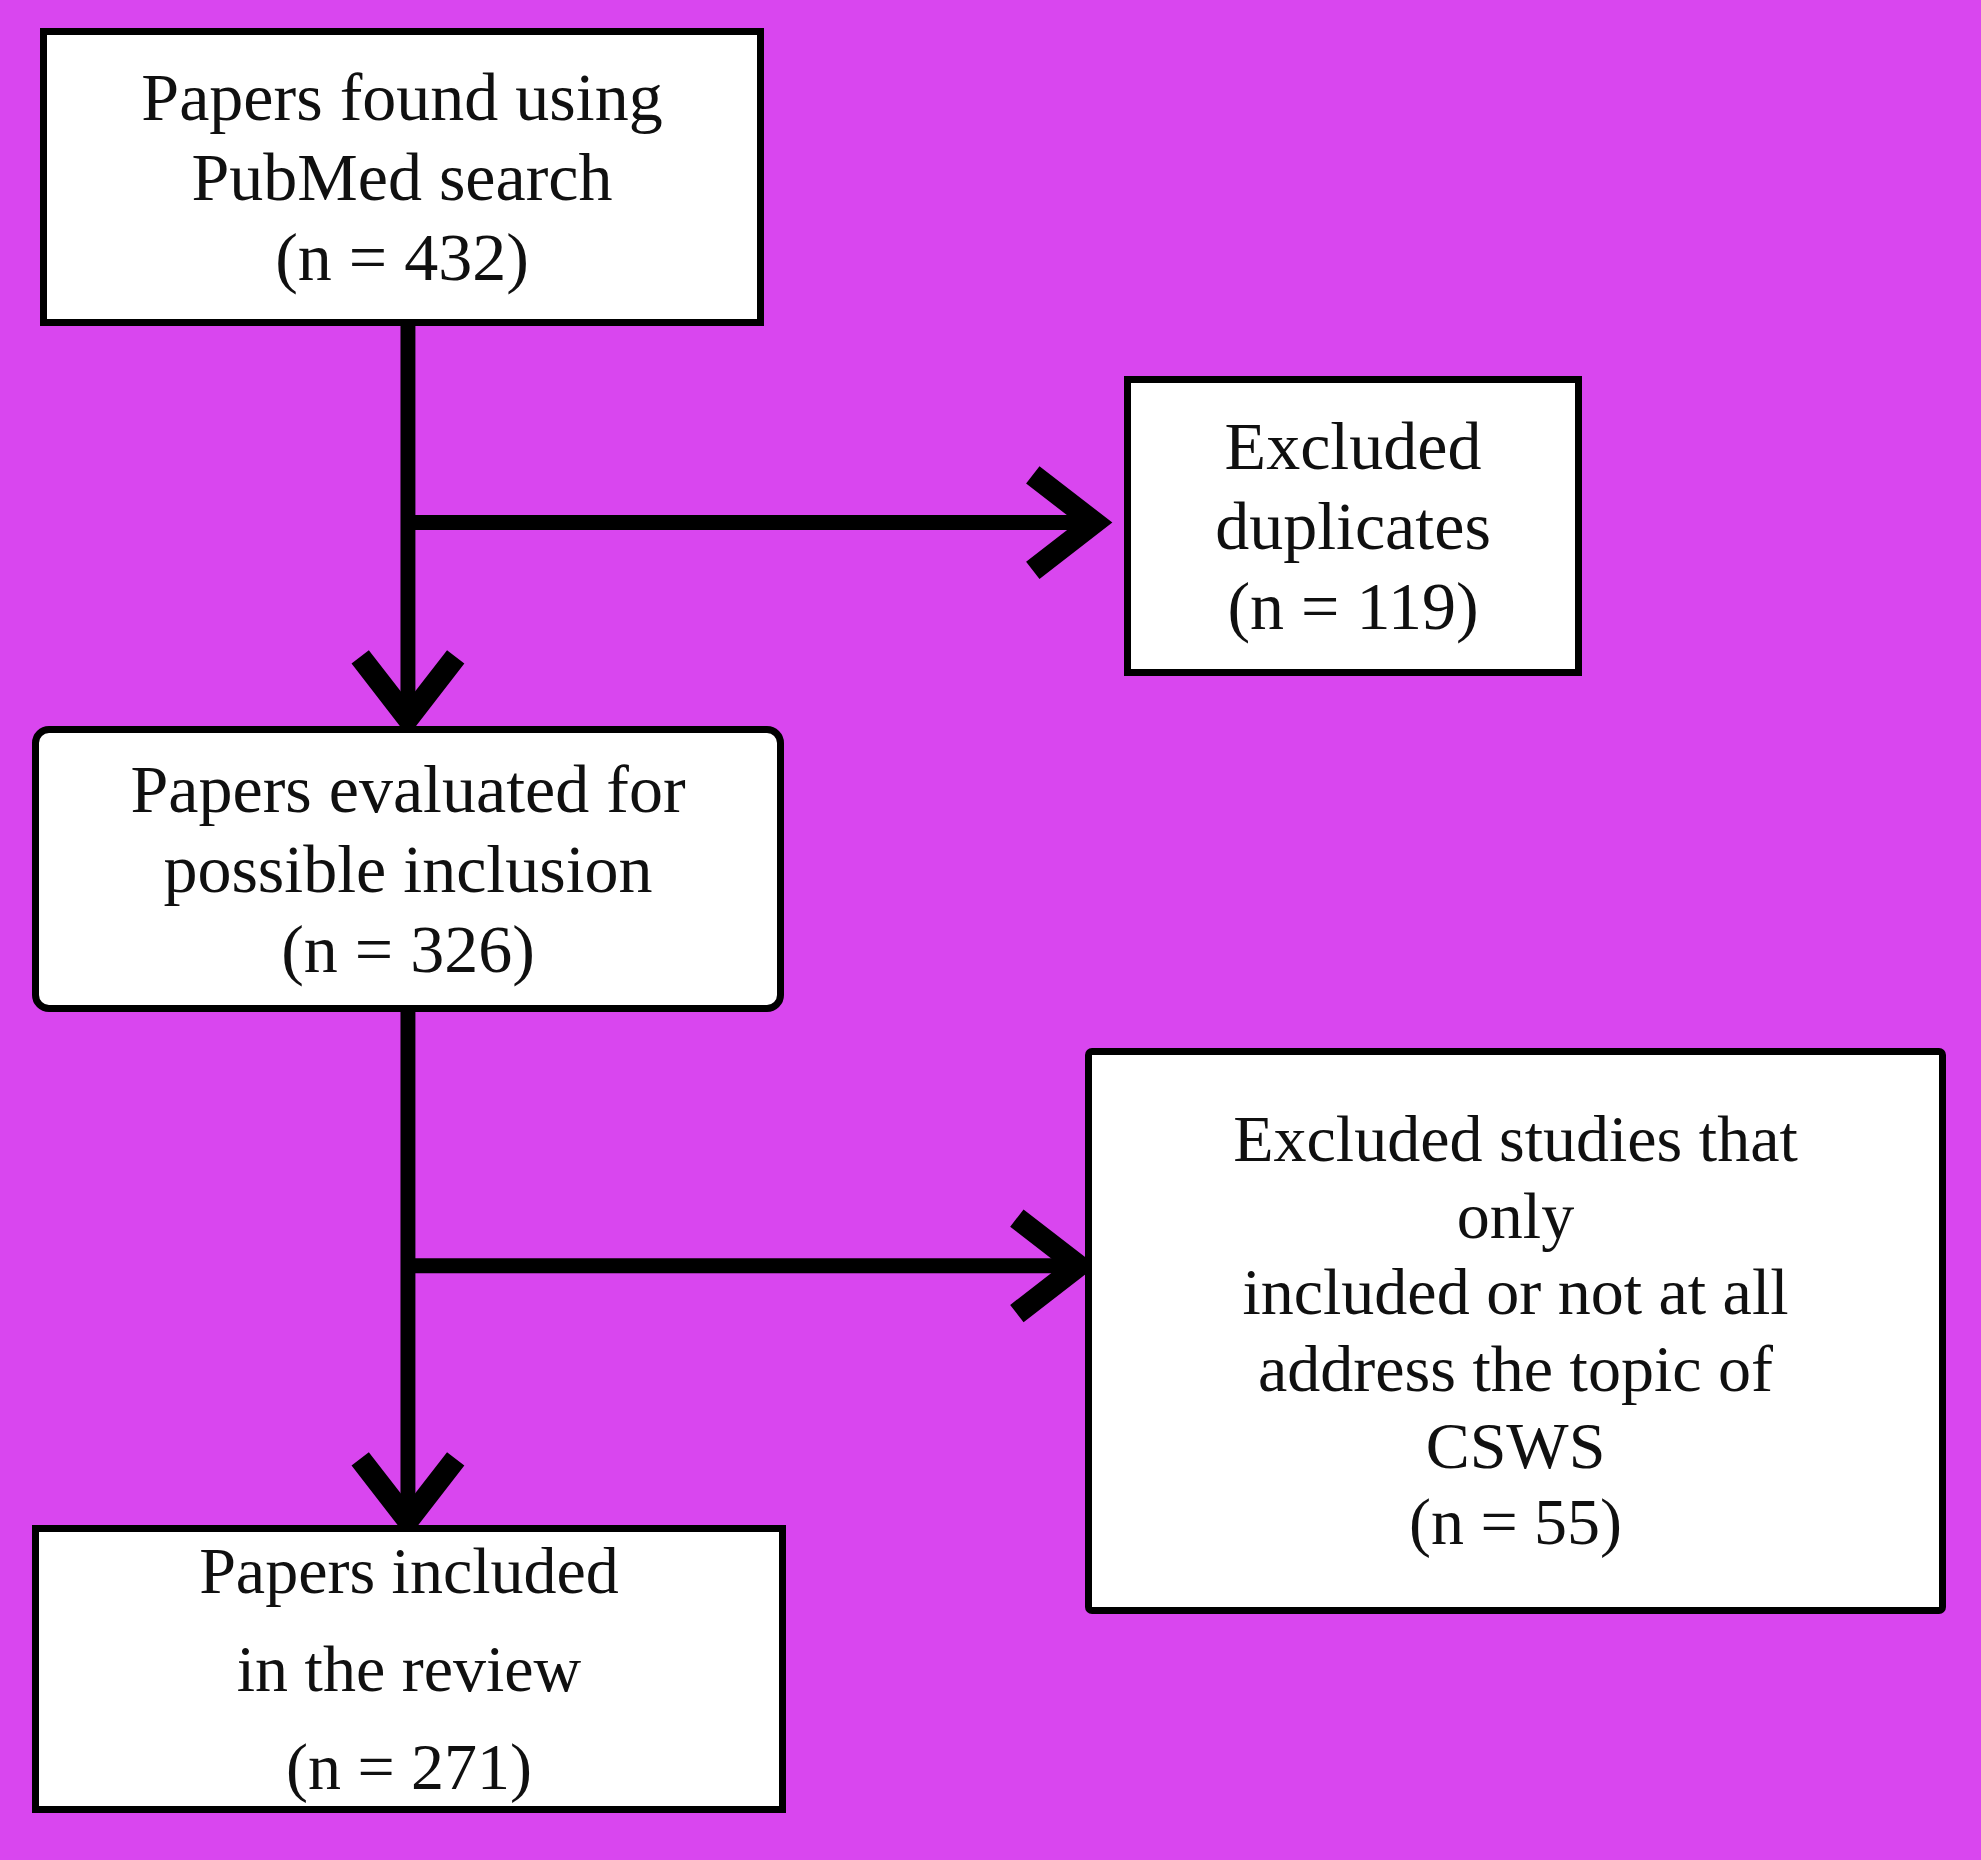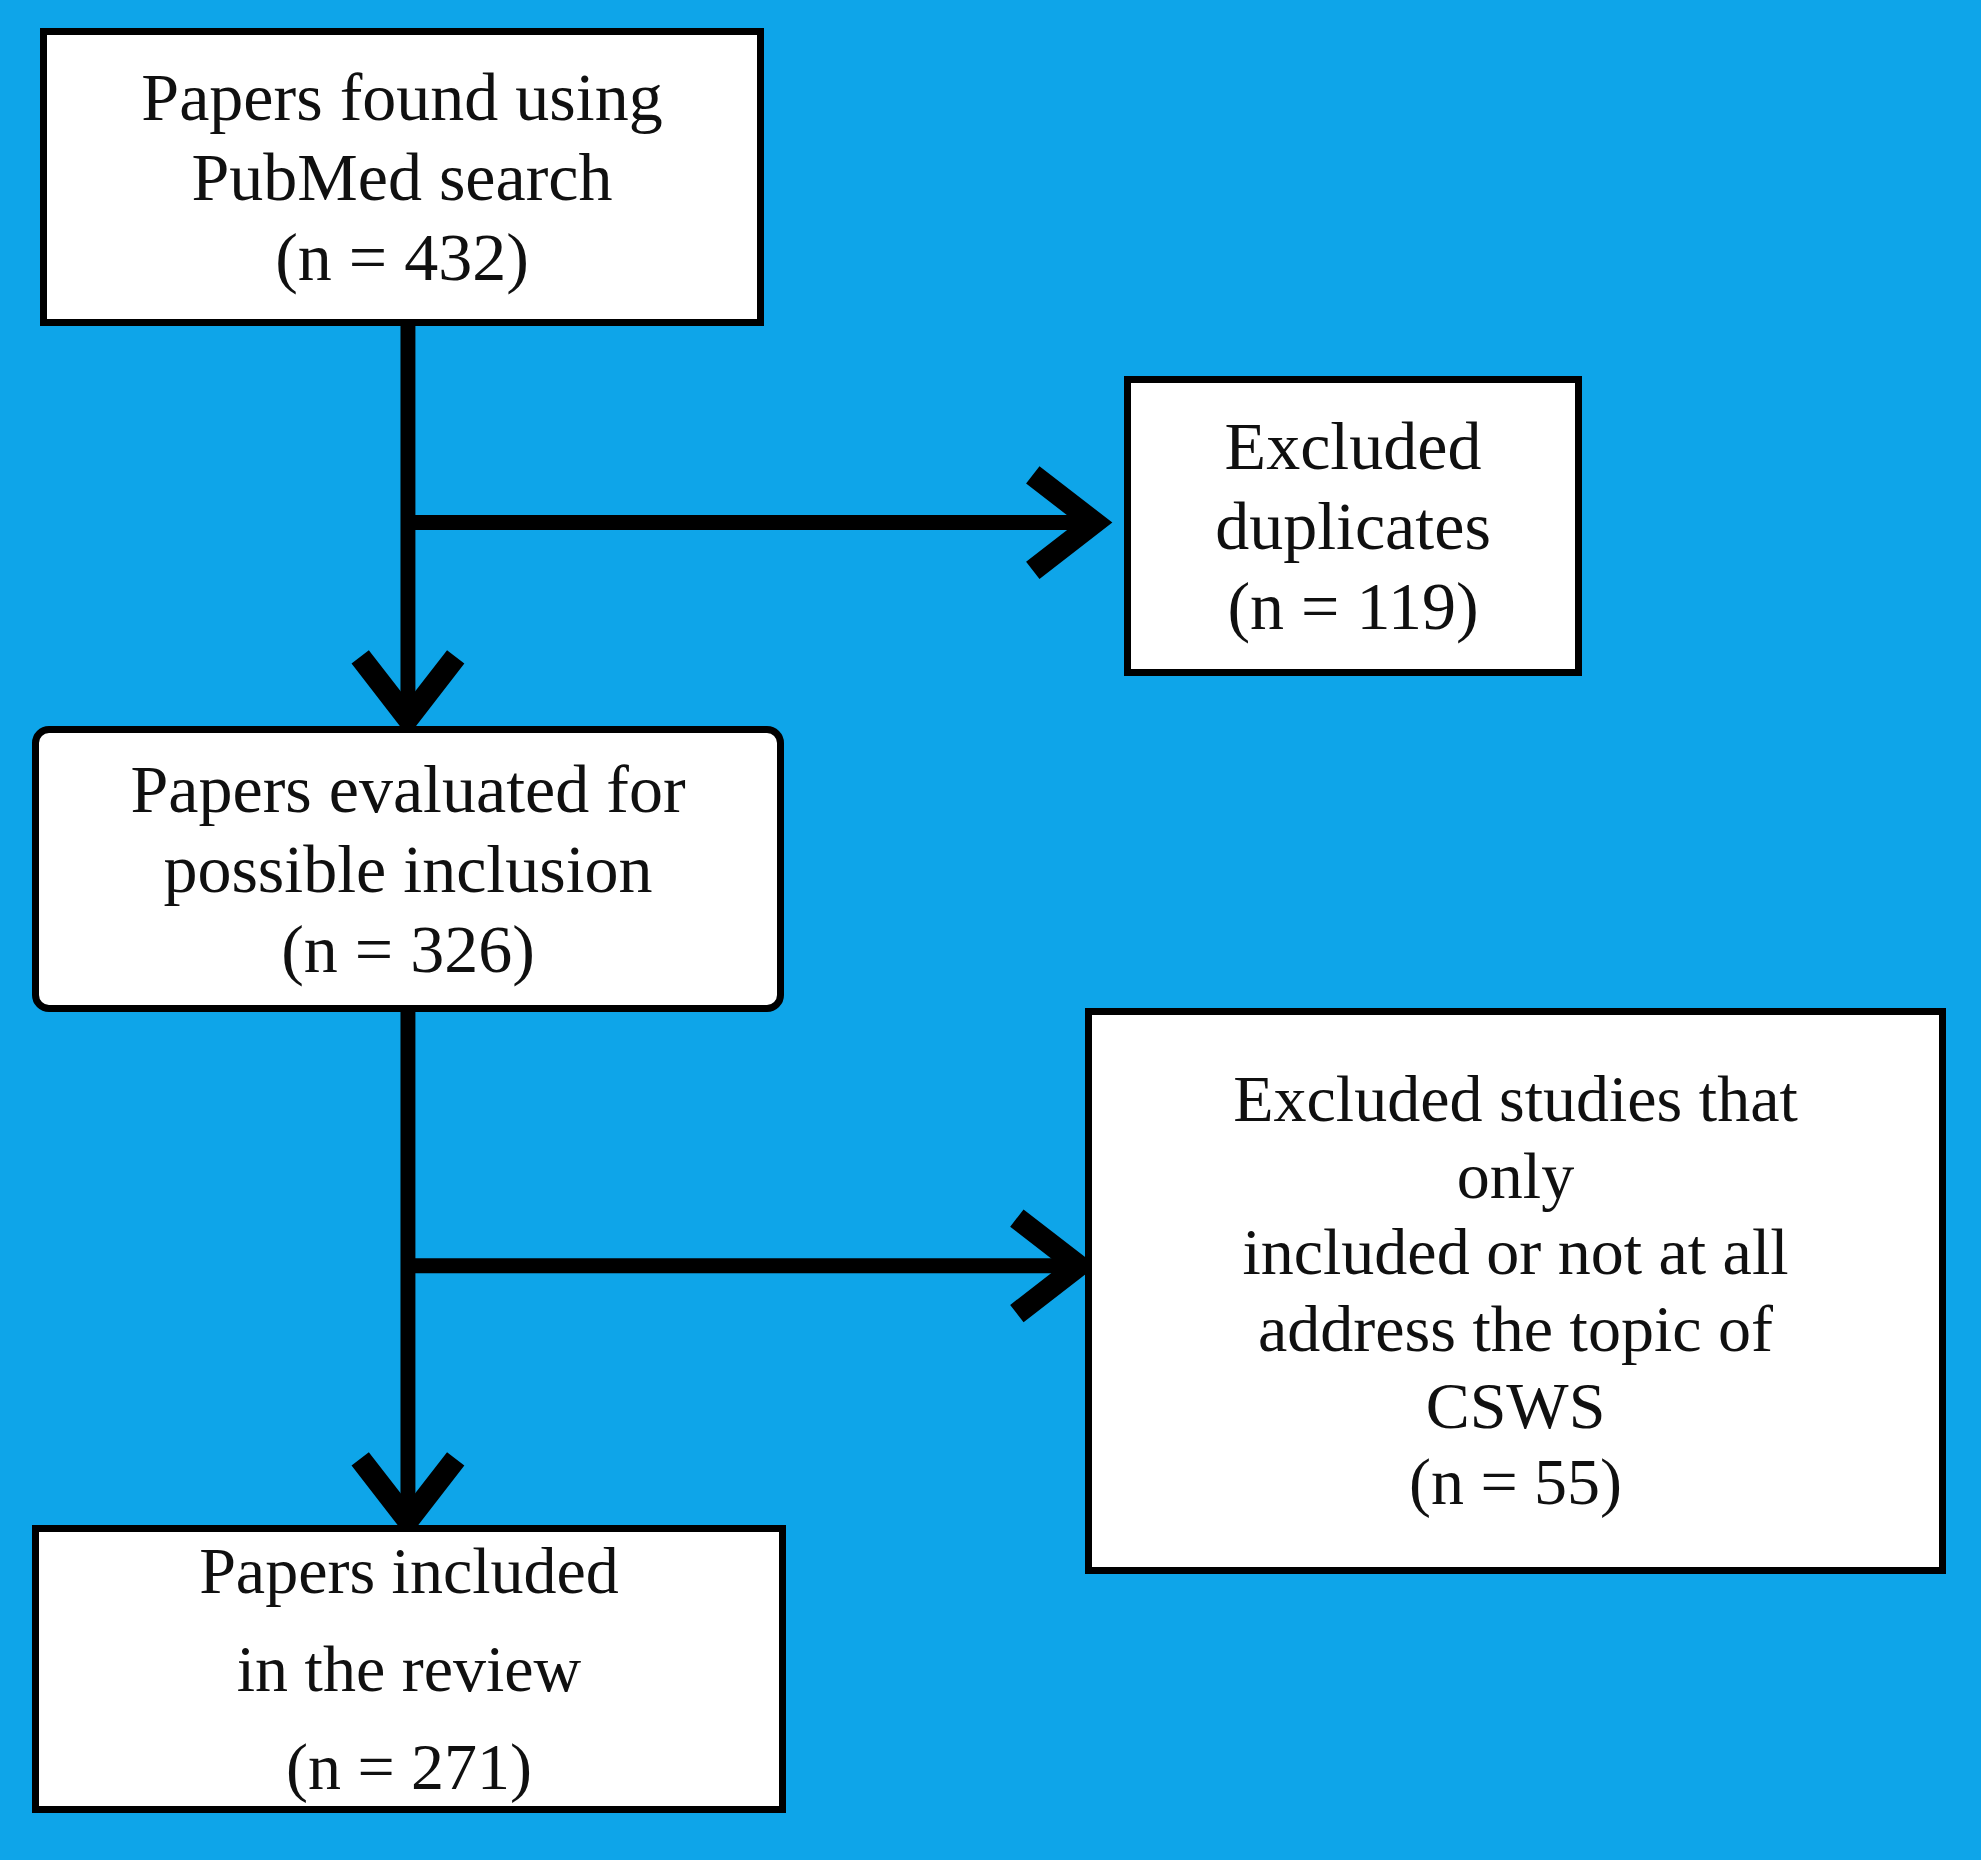--- a/index.html
+++ b/index.html
@@ -4,21 +4,21 @@
 <style>
   html, body {
     margin: 0;
     padding: 0;
     background: #ffffff;
   }
   #flow-root {
     position: relative;
     width: 1981px;
     height: 1861px;
-    background: #0ea5e9;
+    background: #d946ef;
     overflow: hidden;
     font-family: "Liberation Serif", "DejaVu Serif", serif;
   }
   .node {
     position: absolute;
     box-sizing: border-box;
     background: #ffffff;
     border: 7px solid #000000;
     display: flex;
     flex-direction: column;
@@ -30,21 +30,21 @@
   .node .line {
     display: block;
     white-space: pre;
     line-height: 1.18;
     font-size: 68px;
   }
   
   #node-found    { left: 40px;   top: 28px;   width: 724px; height: 298px; }
   #node-eval     { left: 32px;   top: 726px;  width: 752px; height: 286px; border-radius: 17px; }
   #node-dup      { left: 1102px; top: 376px;  width: 458px; height: 300px; margin-left: 22px; }
-  #node-excl     { left: 1085px; top: 1008px; width: 861px; height: 566px; }
+  #node-excl     { left: 1085px; top: 1048px; width: 861px; height: 566px; border-radius: 7px; }
   #node-incl     { left: 32px;   top: 1525px; width: 754px; height: 288px; justify-content: space-between; }
 
   #node-incl .line { font-size: 66px; }
   #node-excl .line { font-size: 66px; line-height: 1.16; }
 
   
   #connectors {
     position: absolute;
     left: 0;
     top: 0;

